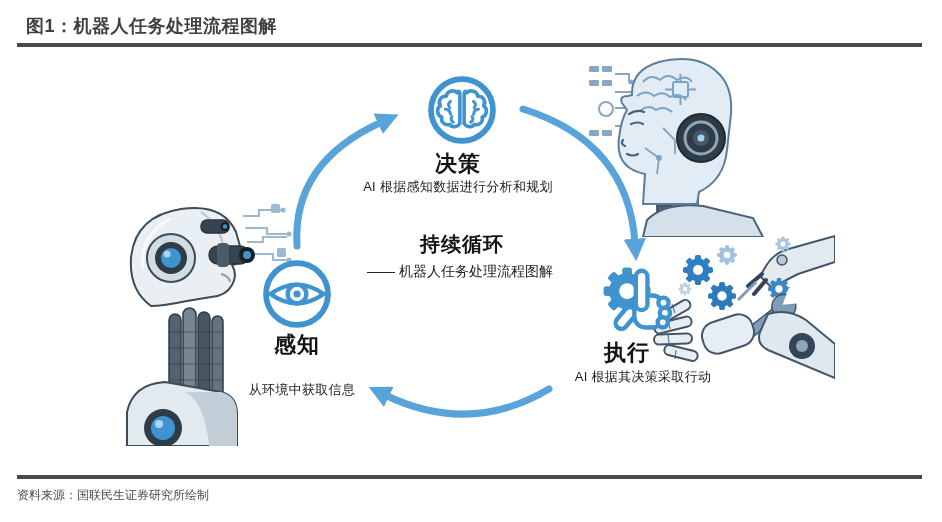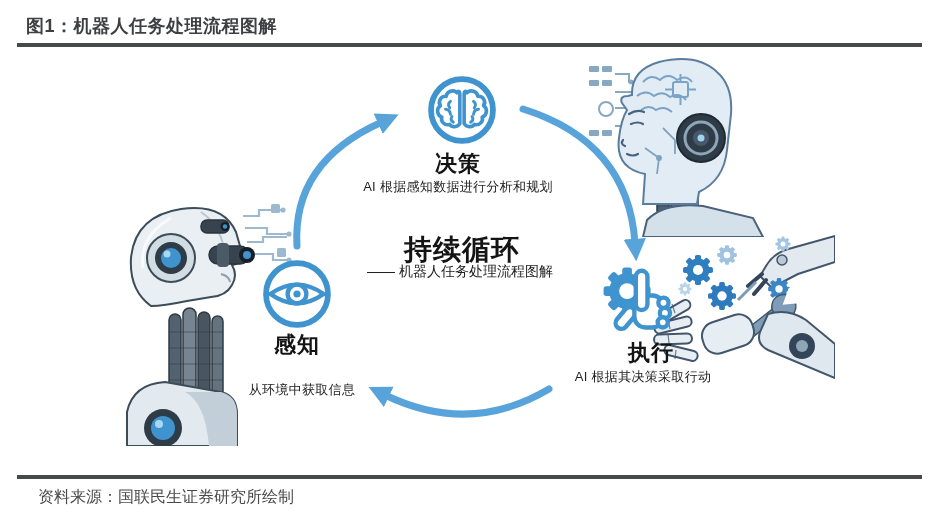--- a/index.html
+++ b/index.html
@@ -3,24 +3,24 @@
 <meta charset="utf-8">
 <style>
   html,body{margin:0;padding:0;background:#ffffff;}
   body{font-family:"Liberation Sans","DejaVu Sans",sans-serif;}
   .canvas{position:relative;width:942px;height:522px;background:#fff;overflow:hidden;padding-left:48px;}
   .abs{position:absolute;}
   .figure-title{left:26px;top:14px;font-size:18px;font-weight:700;color:var(--title-gray,#3d3f42);letter-spacing:.5px;}
   .rule{left:17px;width:905px;height:4px;background:var(--rule-gray,#47494c);}
   .rule.top{top:43px;}
   .rule.bottom{top:475px;}
-  .source-note{left:38px;top:487px;font-size:16px;color:var(--source-gray,#4a4a4a);}
+  .source-note{left:17px;top:487px;font-size:12px;color:var(--source-gray,#4a4a4a);}
   .node-label{font-size:22px;font-weight:700;color:#141414;text-align:center;letter-spacing:1px;}
   .node-desc{font-size:13px;color:#222;text-align:center;letter-spacing:.3px;}
-  .center-title{font-size:28px;font-weight:700;color:#141414;text-align:center;letter-spacing:1px;}
+  .center-title{font-size:20px;font-weight:700;color:#141414;text-align:center;letter-spacing:1px;}
   .center-sub{font-size:14px;color:#222;text-align:center;}
   .stroke-accent{stroke:var(--accent-blue,#3f93cf);}
   .fill-accent{fill:var(--accent-blue,#3f93cf);}
   .arrow-path{fill:none;stroke:var(--arrow-blue,#58a4da);stroke-width:7;stroke-linecap:round;}
   .fill-arrow{fill:var(--arrow-blue,#58a4da);}
   svg{display:block;}
 </style>
 </head>
 <body>
 
@@ -215,19 +215,19 @@
     <use href="#gear8" transform="translate(40 40) scale(.95)" class="fill-accent"></use>
     <g fill="#ffffff" class="stroke-accent" stroke-width="6" stroke-linejoin="round" stroke-linecap="round">
       <rect x="30" y="60" width="16" height="34" rx="8" transform="rotate(40 38 77)"></rect>
       <rect x="50" y="46" width="40" height="44" rx="15"></rect>
       <circle cx="90" cy="56" r="7"></circle>
       <circle cx="92" cy="70" r="7"></circle>
       <circle cx="89" cy="83" r="7"></circle>
       <rect x="52" y="12" width="16" height="54" rx="8"></rect>
     </g>
   </svg>
-  <div class="abs node-label" style="left:576px;top:338px;width:150px">执行</div>
+  <div class="abs node-label" style="left:552px;top:338px;width:150px">执行</div>
   <div class="abs node-desc" style="left:523px;top:368px;width:240px">AI 根据其决策采取行动</div>
 
   <div class="abs rule bottom"></div>
   <div class="abs source-note">资料来源：国联民生证券研究所绘制</div>
 
 </div>
 
 </body></html>

